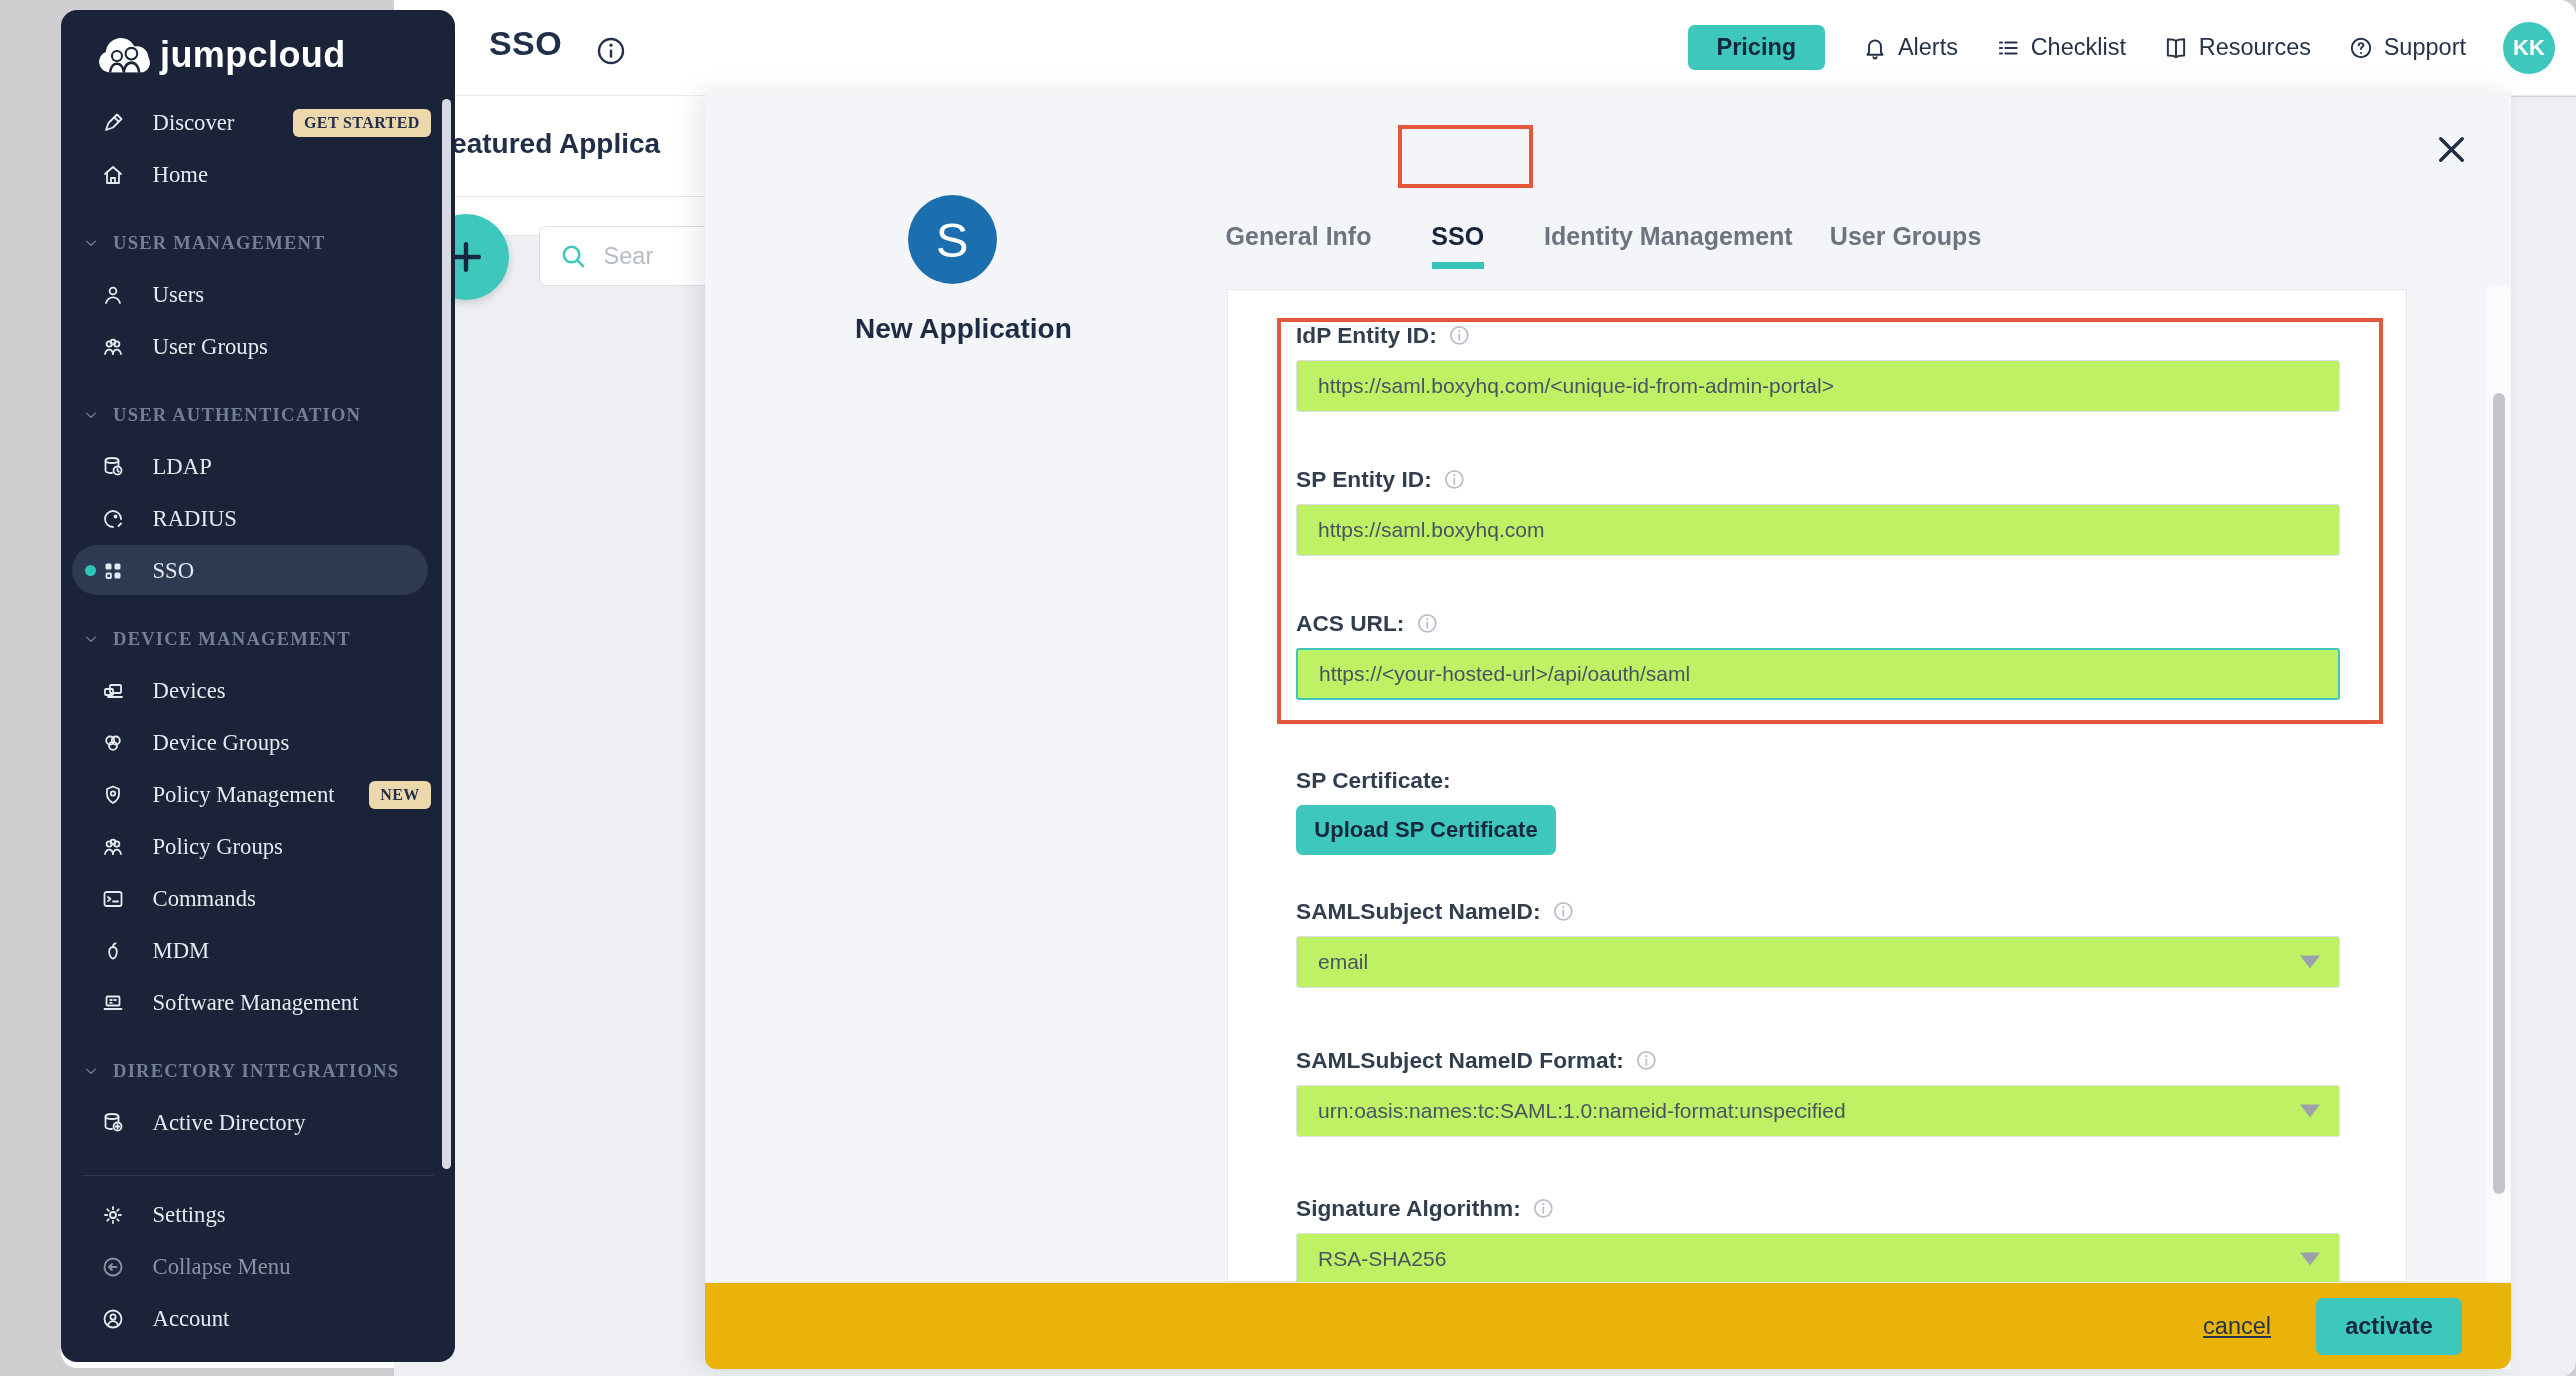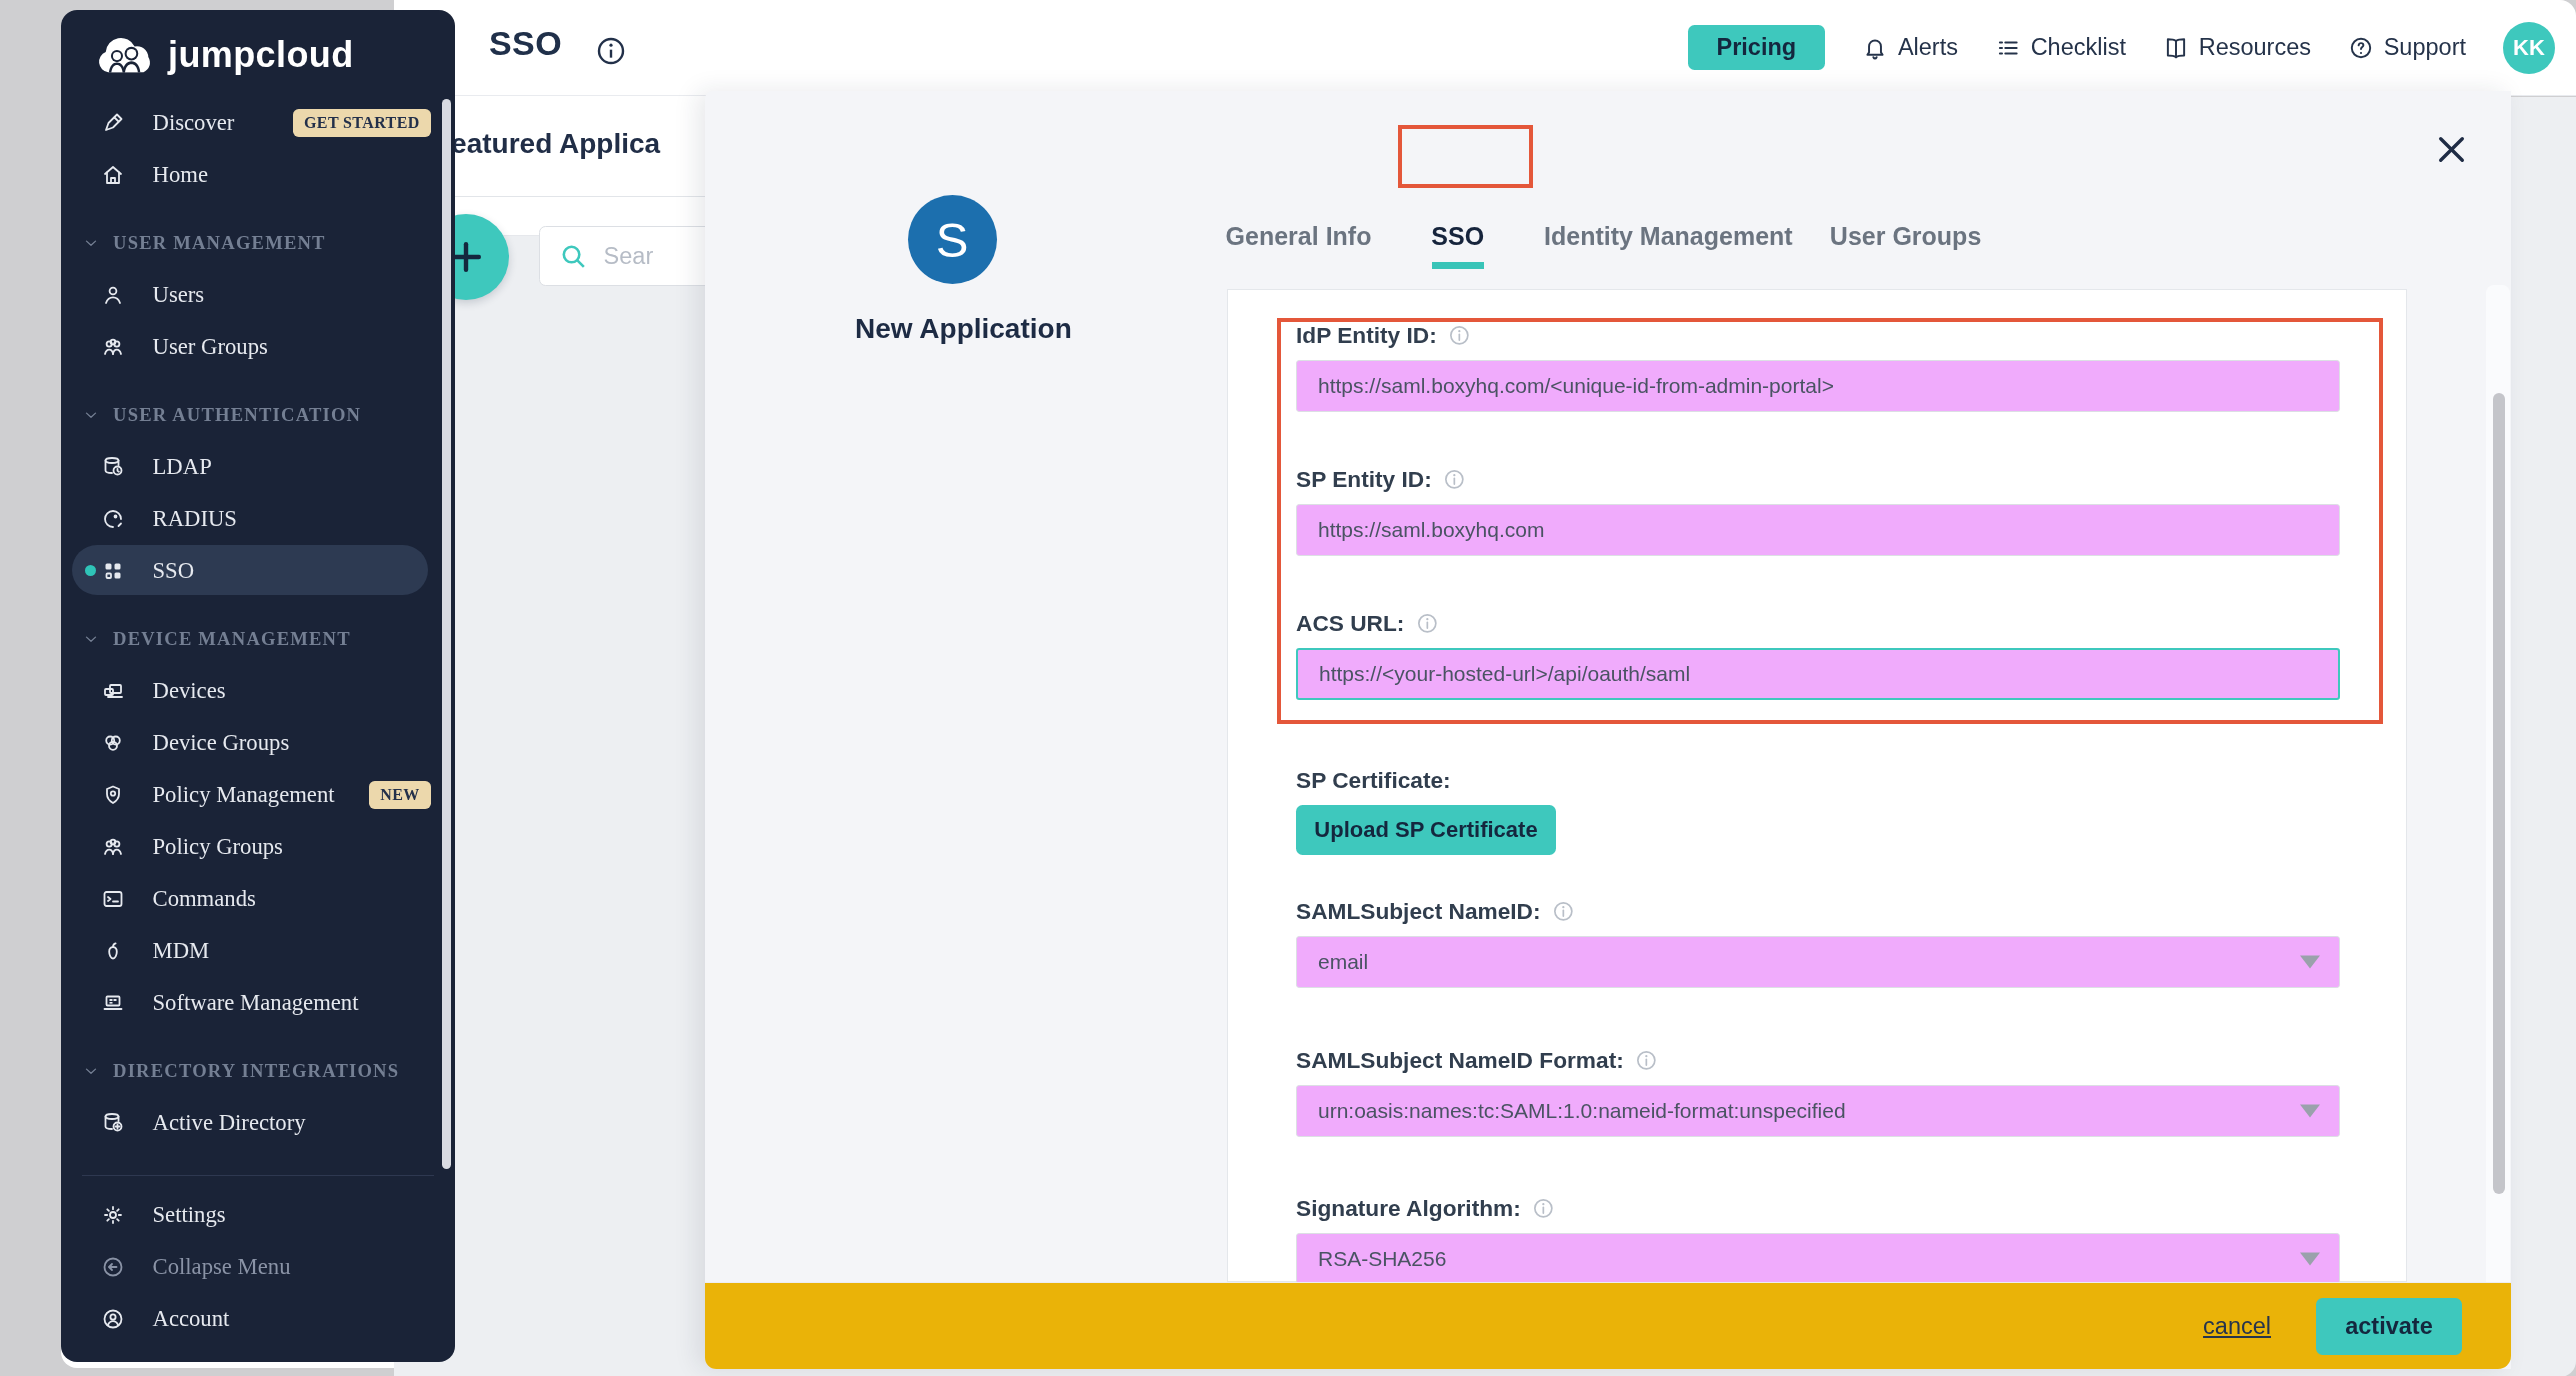--- a/index.html
+++ b/index.html
@@ -16,21 +16,21 @@
   .avatar{width:52px;height:52px;border-radius:50%;background:#3ec8bd;color:#fff;display:flex;align-items:center;justify-content:center;font-size:22px;font-weight:bold;}
   
   .card-head{position:absolute;left:394px;top:96px;width:405px;height:100px;background:#fff;border-bottom:1.6px solid #e2e5e9;}
   .card-head .t{position:absolute;left:40px;top:32px;font-size:28px;font-weight:bold;color:#212e47;white-space:nowrap;}
   .card-sub{position:absolute;left:394px;top:197px;width:405px;height:38px;background:#fff;border-bottom:1.6px solid #e6e8ec;}
   .fab{position:absolute;left:423px;top:214px;width:86px;height:86px;border-radius:50%;background:#3ec8bd;display:flex;align-items:center;justify-content:center;box-shadow:0 3.2px 8px rgba(20,40,60,.18);}
   .searchbox{position:absolute;left:539px;top:226px;width:275px;height:60px;background:#fff;border:1.6px solid #dcdfe4;border-radius:6.5px;display:flex;align-items:center;gap:14.6px;padding:0 0 0 18px;box-sizing:border-box;}
   .searchbox .ph{font-size:23.5px;color:#b6bcc6;}
   
   .sidebar{position:absolute;left:61px;top:9.7px;width:394px;height:1352px;background:#1a2337;border-radius:16px;overflow:hidden;}
-  .logo{position:absolute;left:29px;top:22.7px;display:flex;align-items:center;gap:8px;}
+  .logo{position:absolute;left:29px;top:22.7px;display:flex;align-items:center;gap:0;}
   .logo .word{font-size:36px;font-weight:bold;color:#fff;letter-spacing:0.4px;}
   .side-scroll{position:absolute;right:4px;top:89px;width:9px;height:1070px;border-radius:4.9px;background:#e9ebf1;opacity:.92;}
   .nav{position:absolute;left:0;top:87px;width:100%;display:flex;flex-direction:column;font-family:Liberation Serif, serif;}
   .nav-item{position:relative;height:52px;display:flex;align-items:center;padding-left:40px;gap:27.5px;color:#e6e9ef;font-size:22.7px;}
   .nav-item .ic{width:24px;display:flex;justify-content:center;}
   .nav-item.dim{color:#8a93a6;}
   .nav-item.active::before{content:"";position:absolute;left:11.3px;top:0.8px;width:356px;height:50px;border-radius:32px;background:#2d3a52;}
   .nav-item.active .dot{position:absolute;left:24px;top:20px;width:11.3px;height:11.3px;border-radius:50%;background:#2fc4b8;}
   .nav-item>*{position:relative;}
   .nav-sec{height:36px;margin-top:24px;margin-bottom:8px;display:flex;align-items:center;gap:13px;padding-left:21px;color:#747f93;font-size:18.6px;font-weight:bold;letter-spacing:1.2px;}
@@ -44,21 +44,21 @@
   .app-name{margin-top:29px;font-size:28px;font-weight:bold;color:#1d2b44;white-space:nowrap;}
   .tabs{position:absolute;left:519px;top:120px;display:flex;align-items:center;gap:34px;}
   .tab{position:relative;font-size:25px;font-weight:bold;color:#6b7480;padding:11.3px 1.6px;}
   .tab.active{color:#16243c;margin:0 22.7px;}
   .tab.active .ul{position:absolute;left:50%;transform:translateX(-50%);bottom:-6.5px;width:52px;height:7.3px;background:#38c4b8;}
   .tab-annot{position:absolute;left:693px;top:34px;width:135px;height:63px;border:4px solid #e4573a;box-sizing:border-box;}
   .panel{position:absolute;left:522px;top:198px;width:1180px;height:993px;background:#fff;border:0.8px solid #e4e7eb;box-sizing:border-box;text-align:right;}
   .fields-annot{position:absolute;left:49px;top:28px;width:1106px;height:406px;border:4px solid #e4573a;box-sizing:border-box;pointer-events:none;}
   .frow{position:absolute;left:68px;width:1044px;}
   .flabel{display:flex;align-items:center;gap:11.3px;font-size:22.7px;font-weight:bold;color:#313e4e;}
-  .finput{margin-top:11.3px;height:52px;background:#f0abfc;border:1.6px solid #dcdfe4;border-radius:3.2px;display:flex;align-items:center;padding:0 21px;font-size:21px;color:#4a5363;box-sizing:border-box;}
+  .finput{margin-top:11.3px;height:52px;background:#bef264;border:1.6px solid #dcdfe4;border-radius:3.2px;display:flex;align-items:center;padding:0 21px;font-size:21px;color:#4a5363;box-sizing:border-box;}
   .finput.focused{border:2.4px solid #3ec8bd;}
   .fselect{position:relative;}
   .fselect .caret{position:absolute;right:19.4px;top:50%;transform:translateY(-50%);width:0;height:0;border-left:10.5px solid transparent;border-right:10.5px solid transparent;border-top:13.8px solid #9aa1ab;}
   .upload-btn{margin-top:11.3px;width:260px;height:50px;background:#3ec8bd;border-radius:6.5px;display:flex;align-items:center;justify-content:center;font-size:22px;font-weight:bold;color:#14273e;}
   .mscroll-track{position:absolute;left:1781px;top:194px;width:24px;height:997px;background:#fafbfd;border-radius:8px 8px 0 0;}
   .mscroll-thumb{position:absolute;left:6.5px;top:108px;width:12px;height:801px;background:#c4c5ca;border-radius:6.5px;}
   .mfooter{position:absolute;left:0;bottom:0;width:100%;height:87px;background:#eab308;border-top:0.8px solid #edeef2;border-radius:0 0 13px 11.3px;display:flex;align-items:center;justify-content:flex-end;gap:45px;padding-right:49px;box-sizing:border-box;}
   .cancel-link{font-size:23.5px;color:#26344d;text-decoration:underline;}
   .activate-btn{width:146px;height:57px;background:#3ec8bd;border-radius:6.5px;display:flex;align-items:center;justify-content:center;font-size:23.5px;font-weight:bold;color:#14273e;}
   .info-badge{display:inline-flex;}

